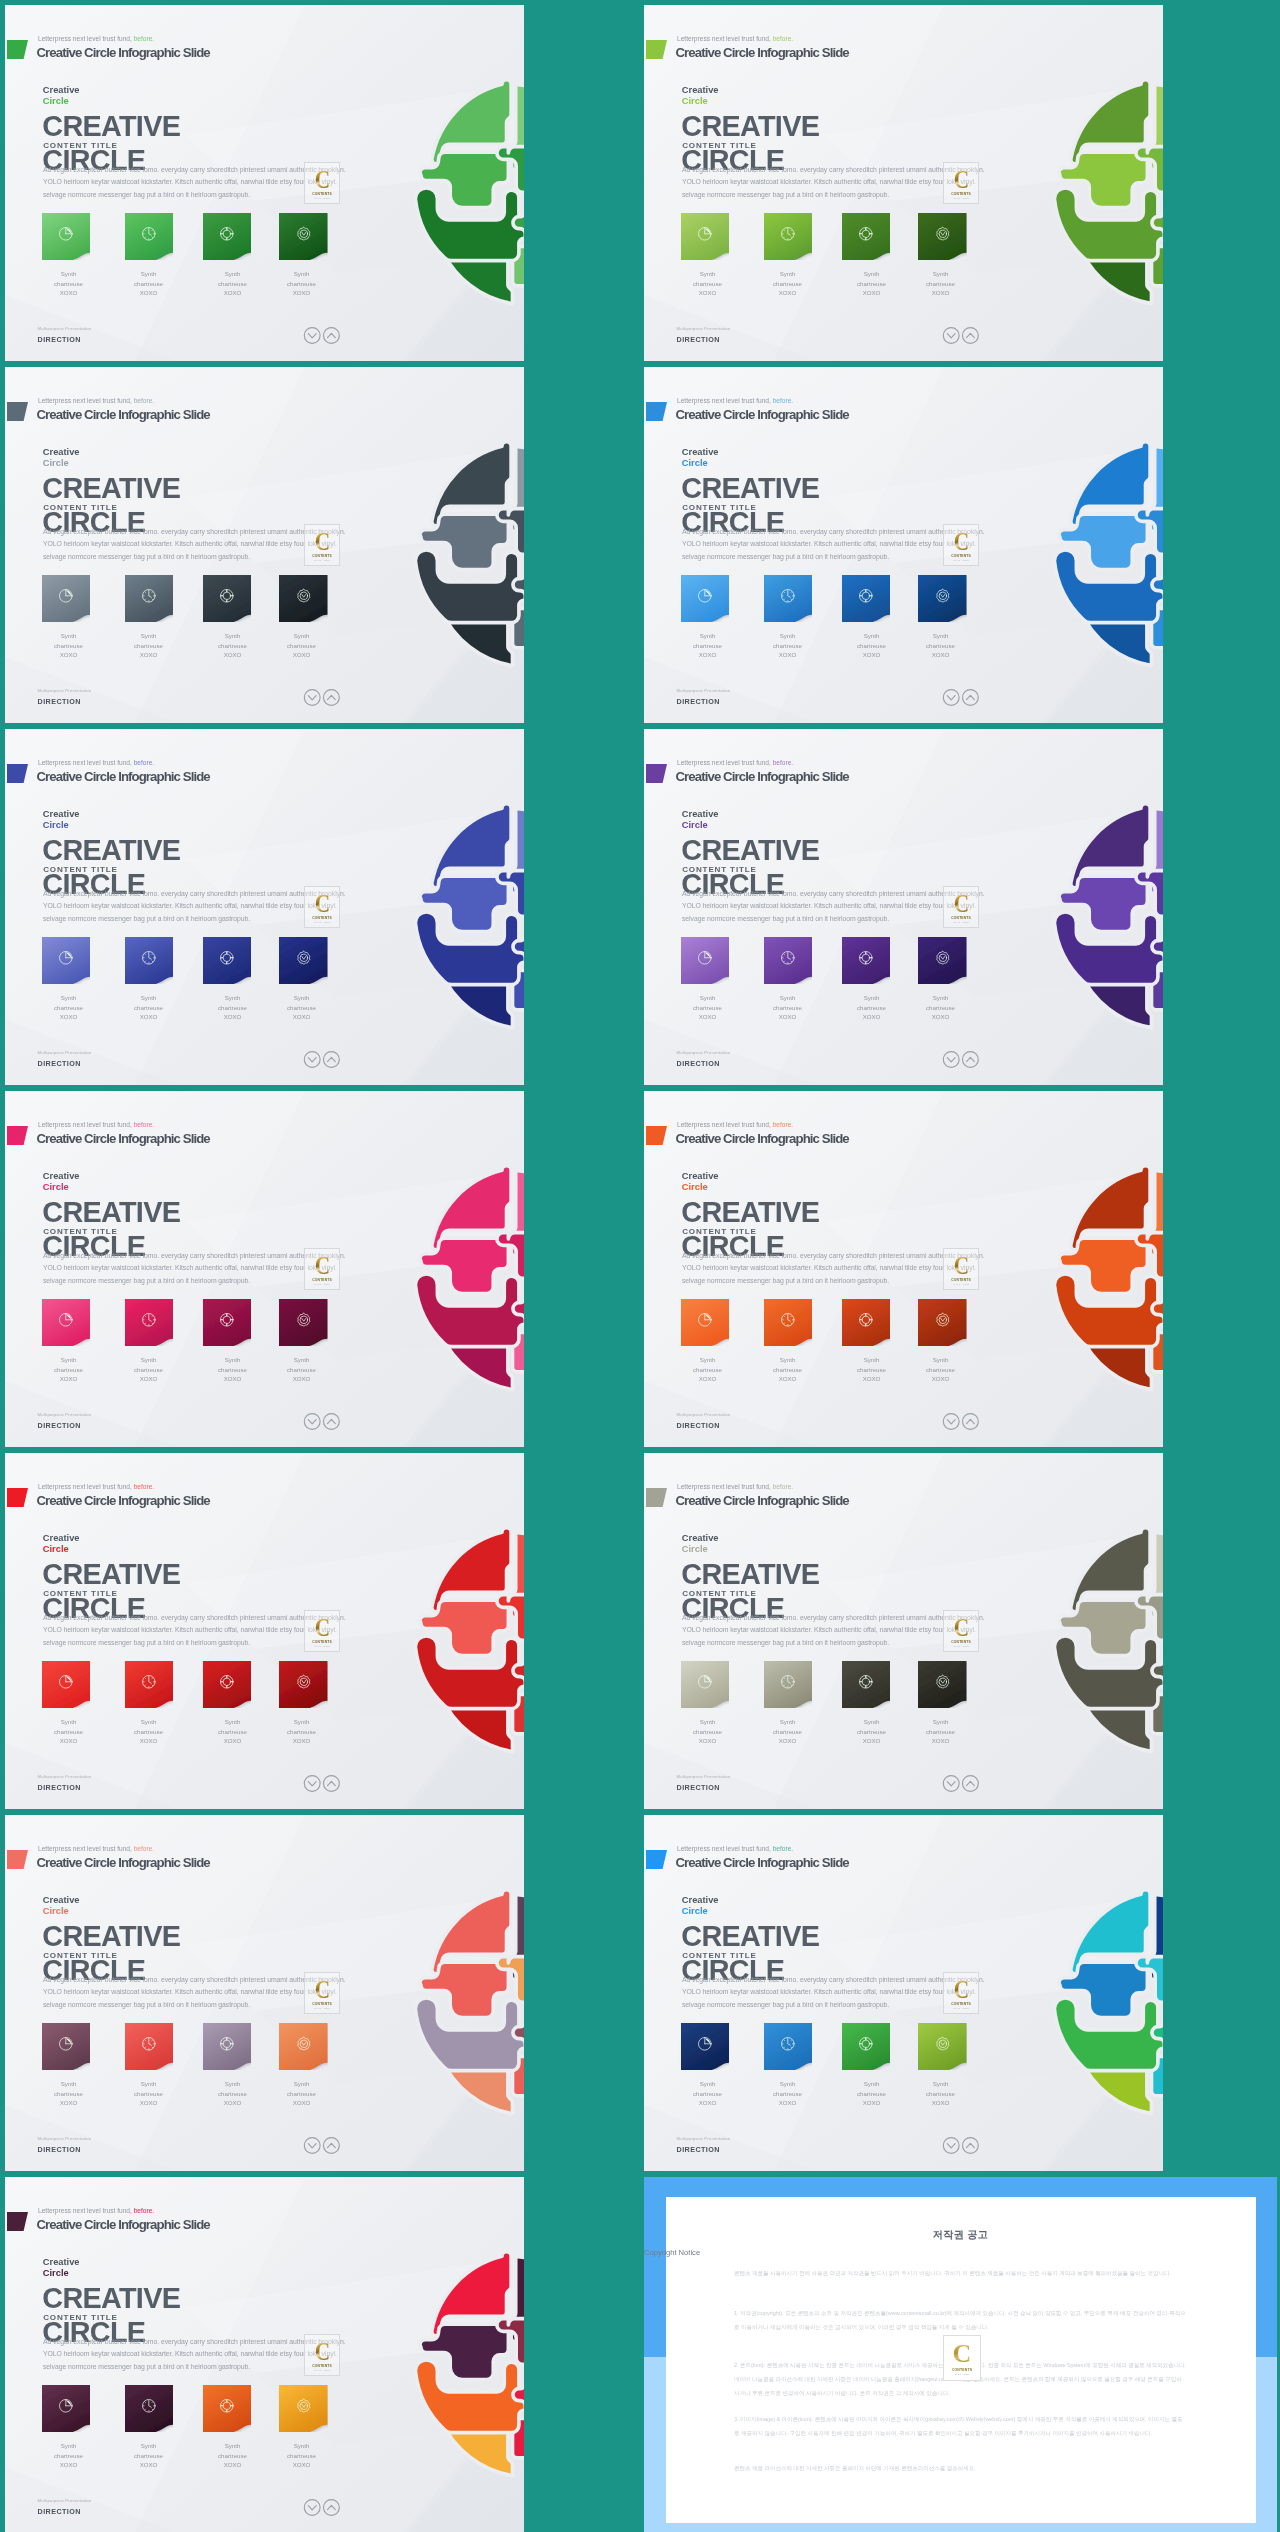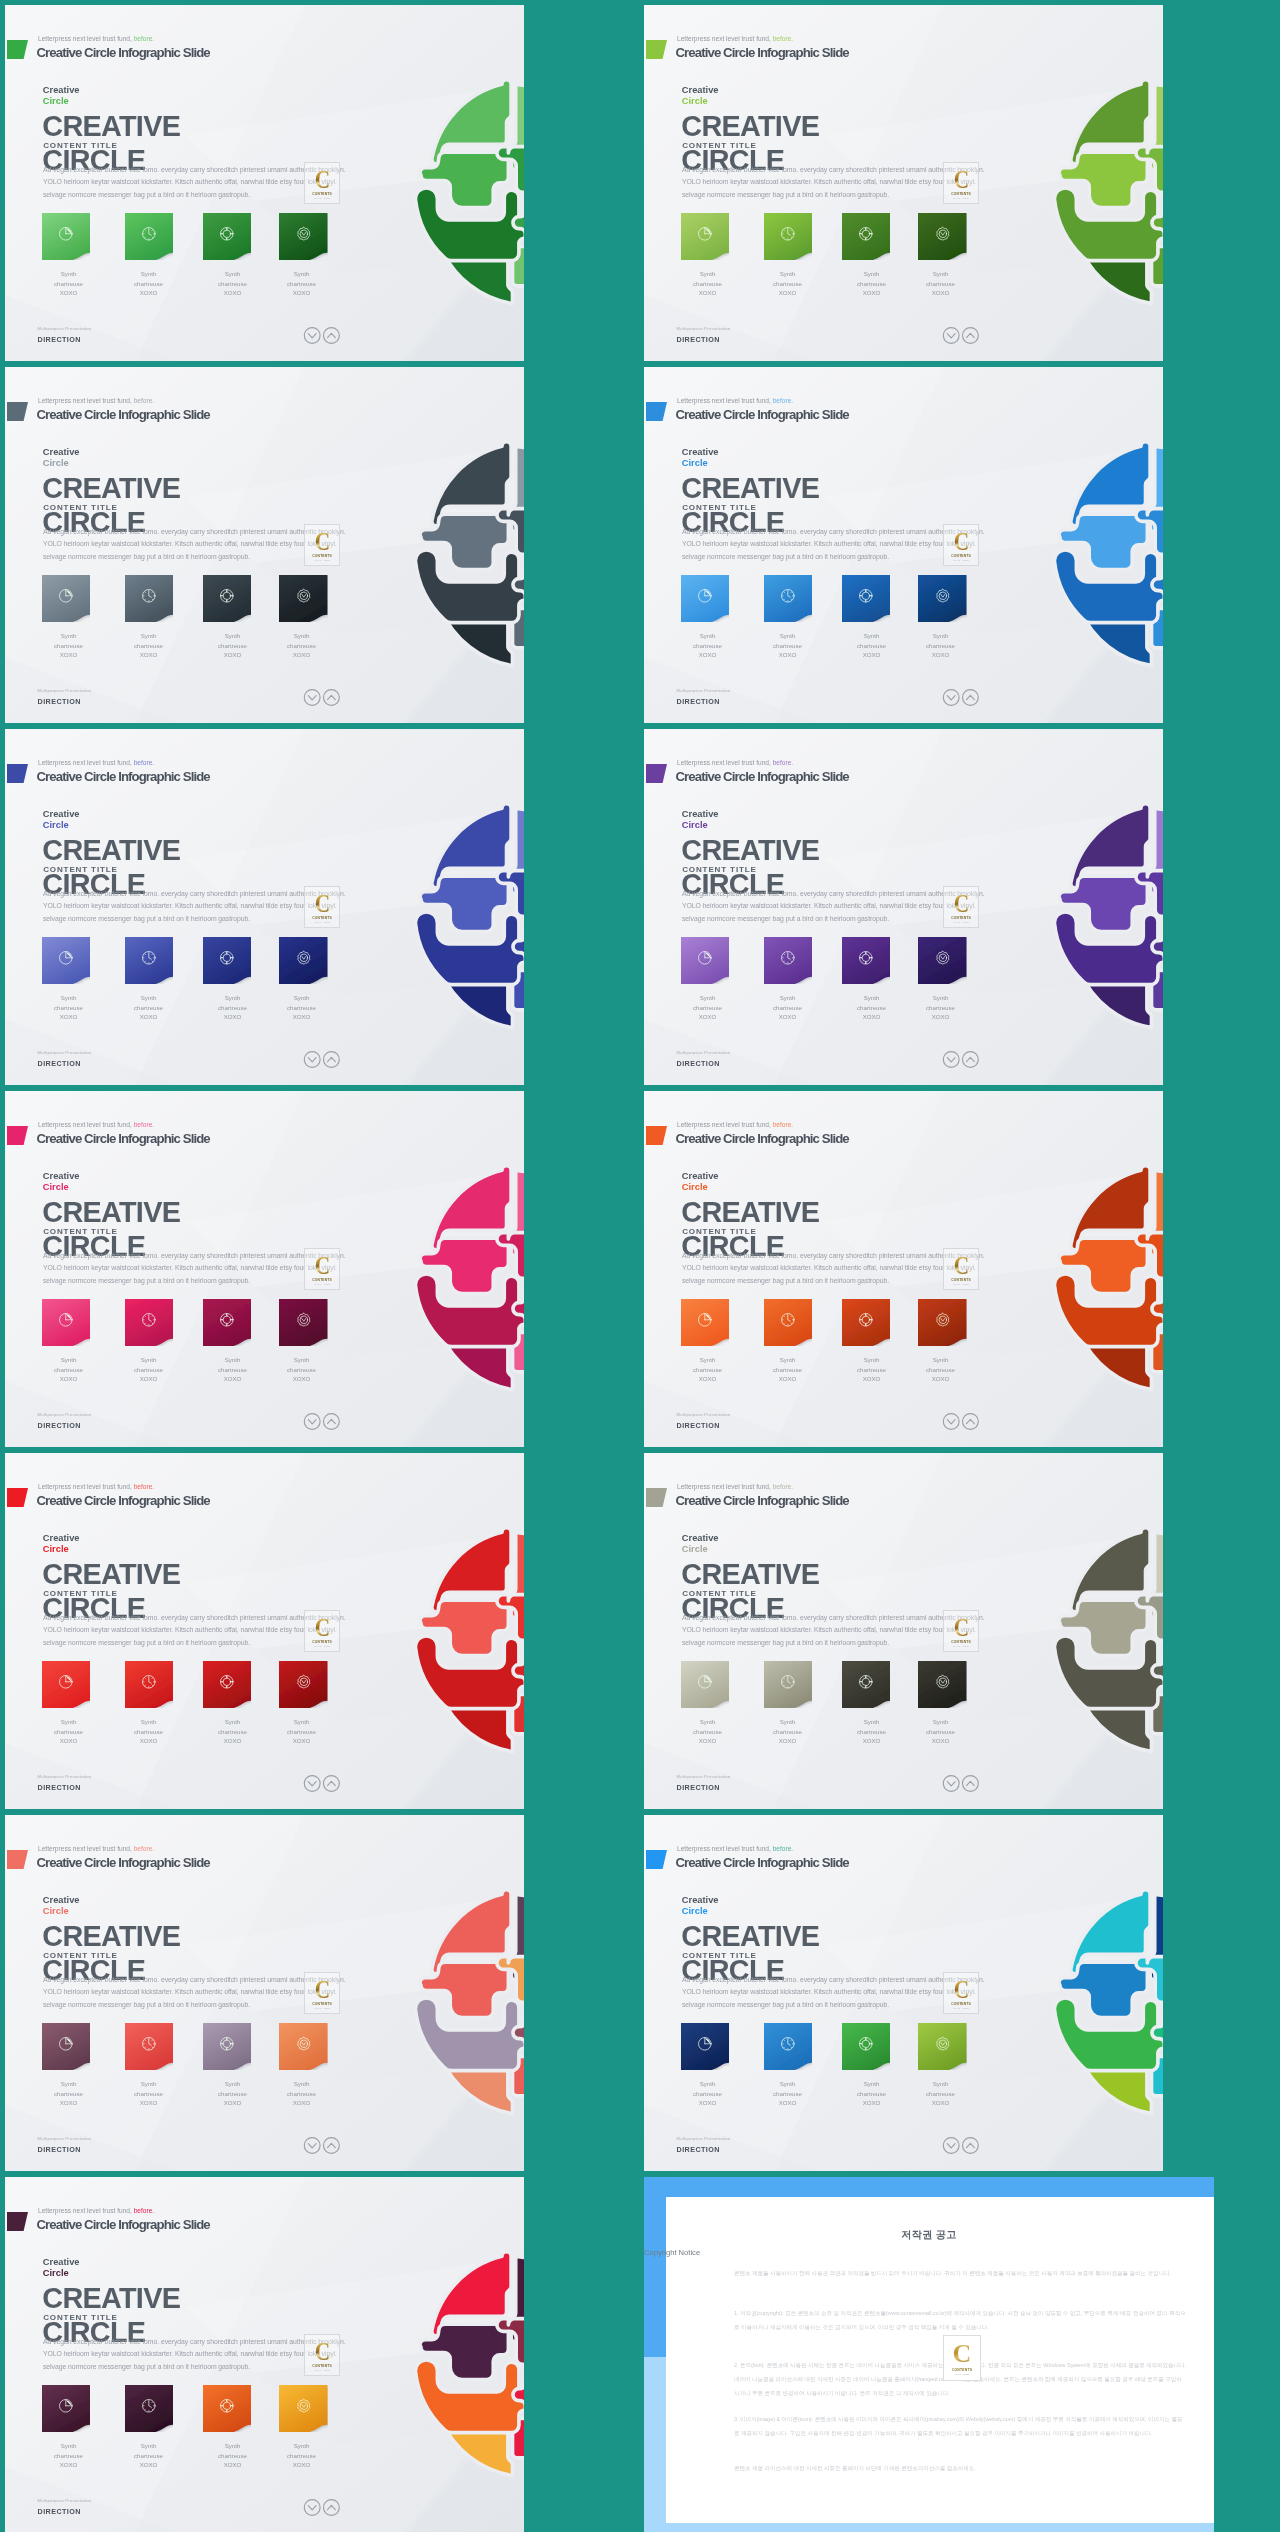--- a/index.html
+++ b/index.html
@@ -2081,21 +2081,21 @@
           </svg></div>
   <div class="plane"><svg viewBox="0 0 19 18" width="19" height="18">
  <path d="M4.0 1.0 L18.6 9.6 L10.6 10.4 Z" fill="#262c36"></path>
  <path d="M4.0 1.0 L10.6 10.4 L2.6 8.2 Z" fill="#525a67"></path>
  <path d="M10.6 10.4 L18.6 9.6 L0.6 17.6 Z" fill="#323944"></path>
  <path d="M10.6 10.4 L0.6 17.6 L2.6 11.0 Z" fill="#474f5c"></path>
           </svg></div>
  </div>
     </div>
     <div style="position:absolute;left:644px;top:2177px;width:633px;height:356px">
- <div class="cslide" style="left:0;top:0;width:570px;height:356px">
+ <div class="cslide" style="left:0;top:0;width:633px;height:356px">
   <div class="cbandlo" style="left:0;top:180px;width:633px;height:176px"></div>
   <div class="cwhite" style="left:21.5px;top:20px;width:590px;height:326px"></div>
   <div class="ctitle-k" style="left:0;top:51px">저작권 공고</div>
   <div class="ctitle-e" style="left:0;top:71px">Copyright Notice</div>
   <div class="cpara" style="left:90px;top:89px;width:453px">콘텐츠 제품을 사용하시기 전에 사용권 약관과 저작권을 반드시 읽어 주시기 바랍니다. 귀하가 이 콘텐츠 제품을 사용하는 것은 사용자 계약과 보증에 동의하셨음을 말하는 것입니다.</div>
   <div class="cpara" style="left:90px;top:128.5px;width:453px">1. 저작권(copyright): 모든 콘텐츠의 소유 및 저작권은 콘텐츠몰(www.contentsmall.co.kr)에 제작사에게 있습니다. 사전 승낙 없이 양도할 수 없고, 무단으로 복제·배포·전송하여 영리·목적으로 이용하거나 제삼자에게 이용하는 것은 금지되어 있으며, 이러한 경우 법적 책임을 지게 될 수 있습니다.</div>
   <div class="cpara" style="left:90px;top:180.5px;width:453px">2. 폰트(font): 콘텐츠에 사용된 서체는 한글 폰트는 네이버 나눔글꼴로 서비스 제공하는 무료 폰트입니다. 한글 외의 모든 폰트는 Windows System에 포함된 서체의 글꼴로 제작되었습니다. 네이버 나눔글꼴 라이선스에 대한 자세한 사항은 네이버 나눔글꼴 홈페이지(hangeul.naver.com)를 참조하세요. 폰트는 콘텐츠와 함께 제공되지 않으므로 필요할 경우 해당 폰트를 구입하시거나 무료 폰트로 변경하여 사용하시기 바랍니다. 폰트 저작권은 각 제작사에 있습니다.</div>
   <div class="cpara" style="left:90px;top:235px;width:453px">3. 이미지(image) &amp; 아이콘(icon): 콘텐츠에 사용된 이미지와 아이콘은 픽사베이(pixabay.com)와 Websly(websly.com) 등에서 제공한 무료 저작물로 이곳에서 제작되었으며, 이미지는 별도로 제공되지 않습니다. 구입한 사용자에 한해 편집·변경이 가능하며, 귀하가 별도로 확인하시고 필요할 경우 이미지를 추가하시거나 이미지를 변경하여 사용하시기 바랍니다.</div>
   <div class="cpara" style="left:90px;top:284.2px;width:453px">콘텐츠 제품 라이선스에 대한 자세한 사항은 홈페이지 하단에 기재된 콘텐츠라이선스를 참조하세요.</div>
   <div class="clogo" style="left:299px;top:158px">

